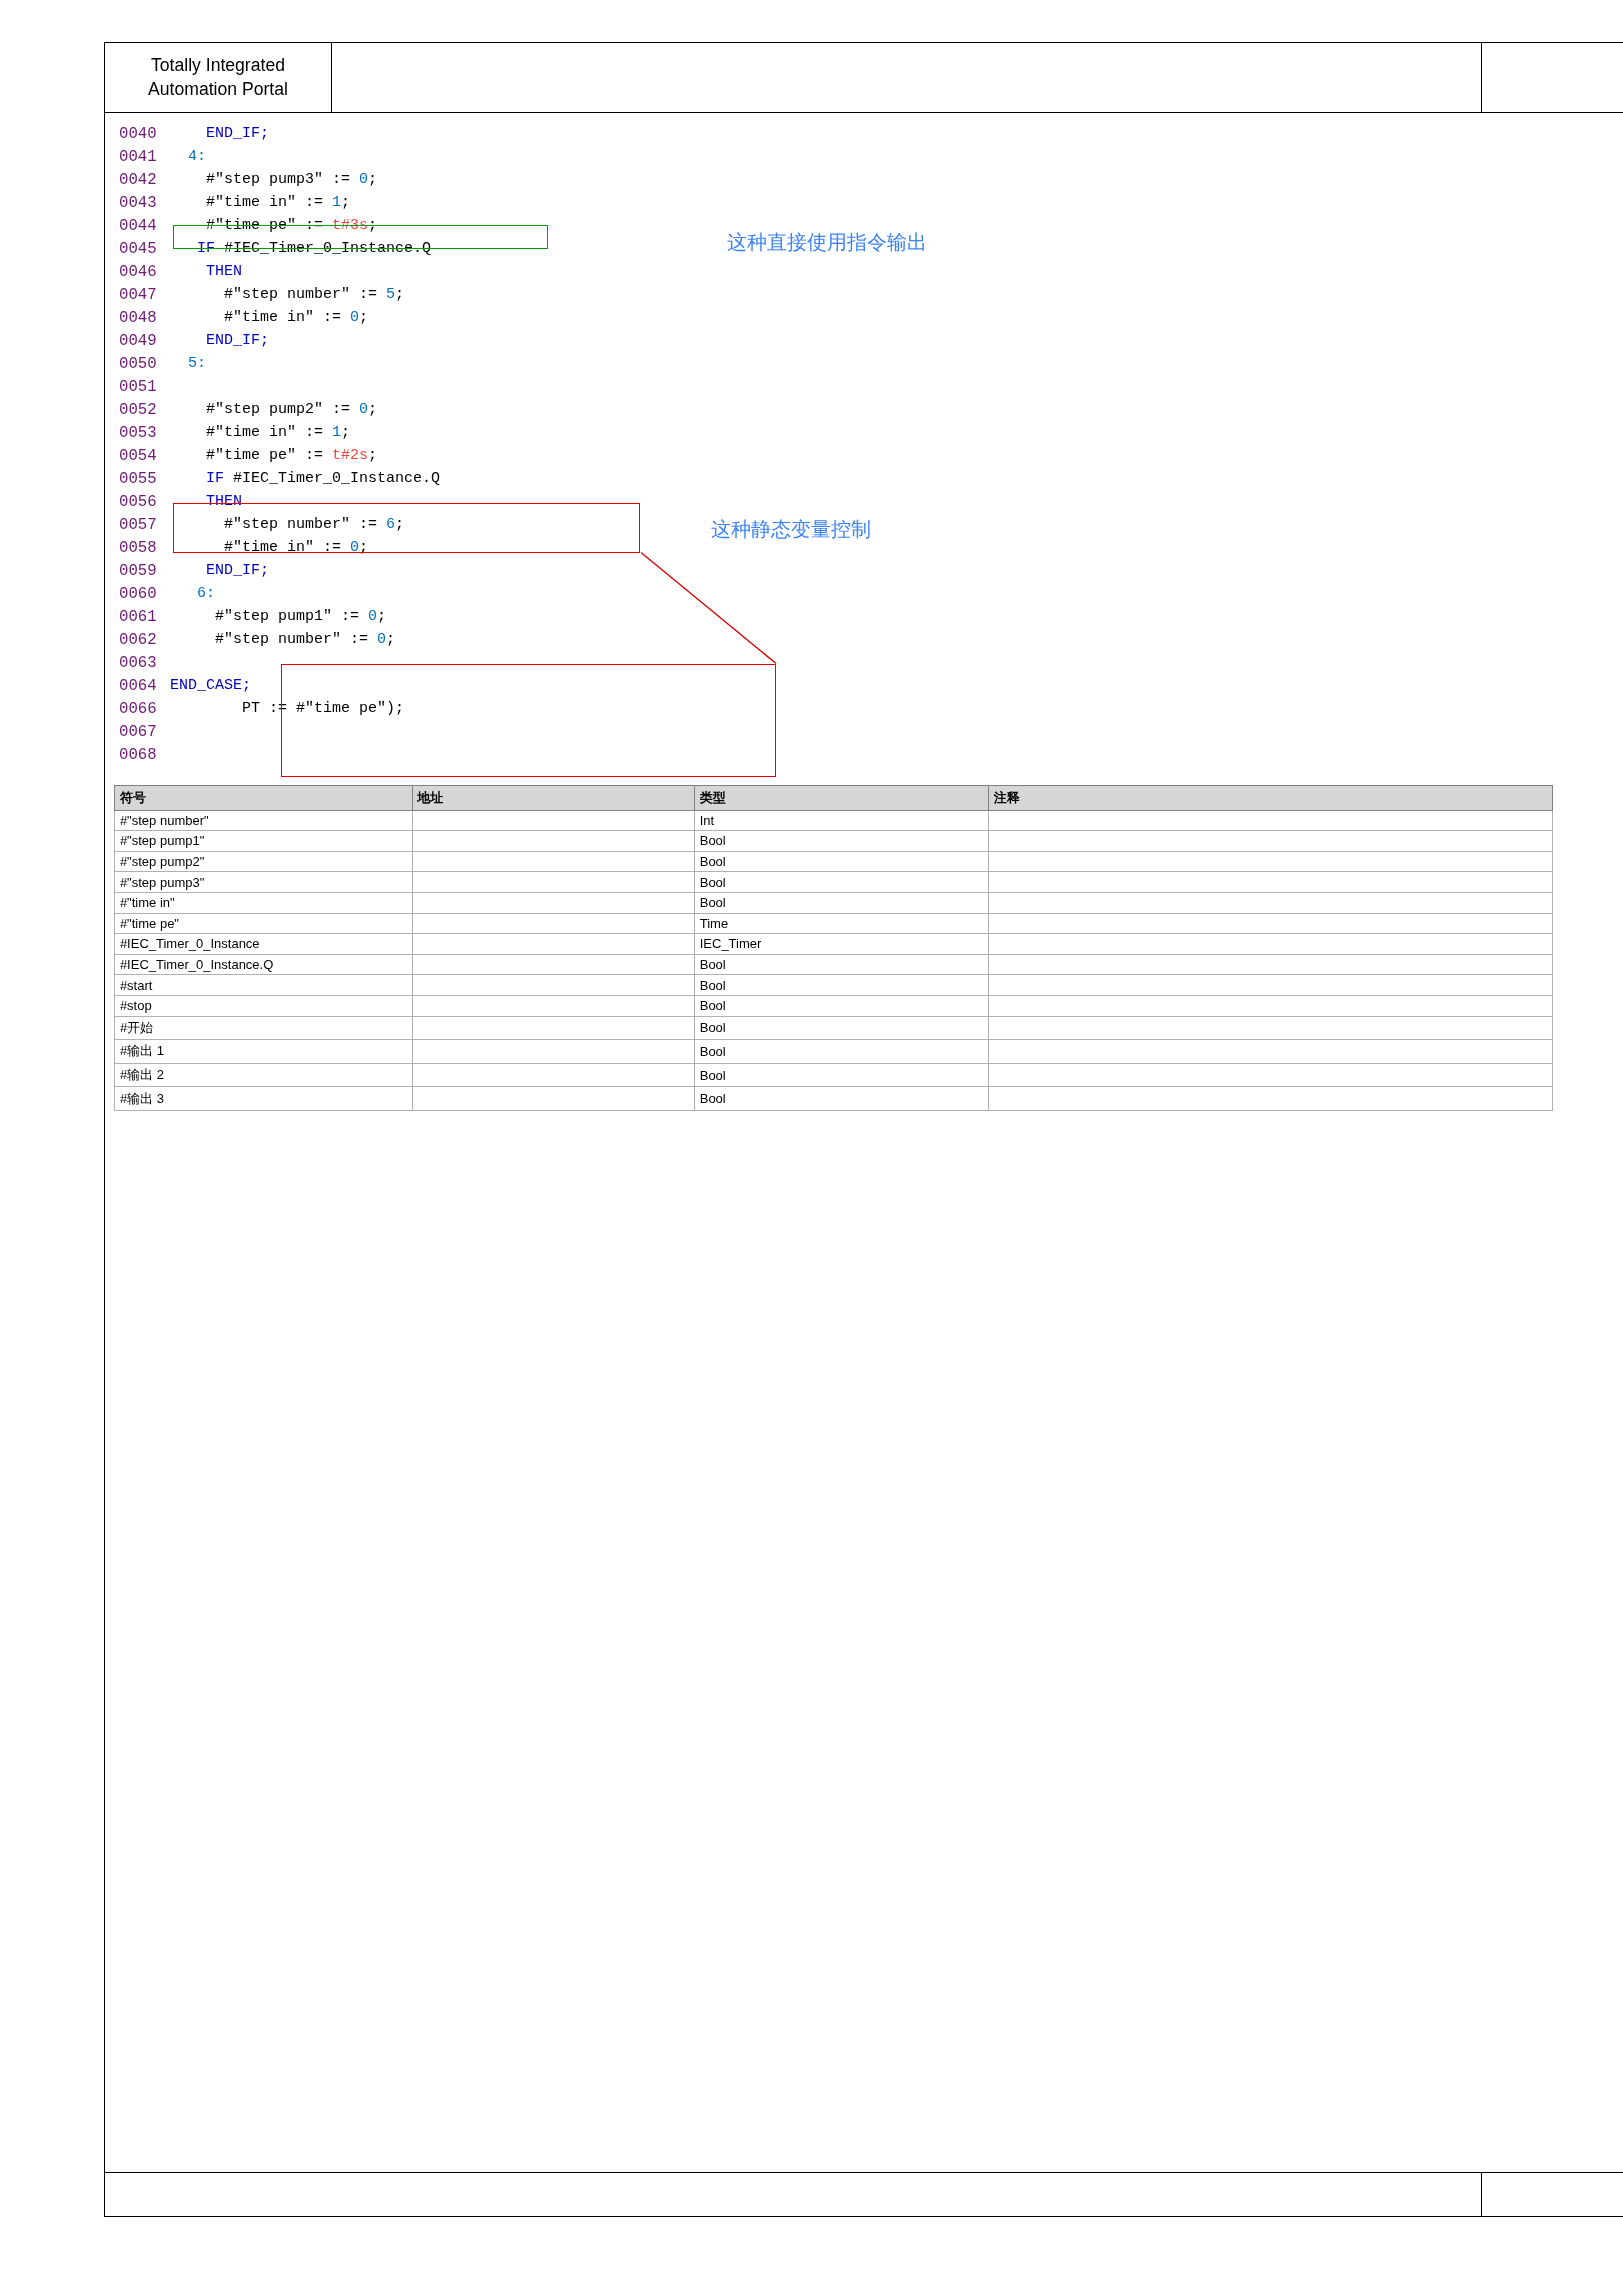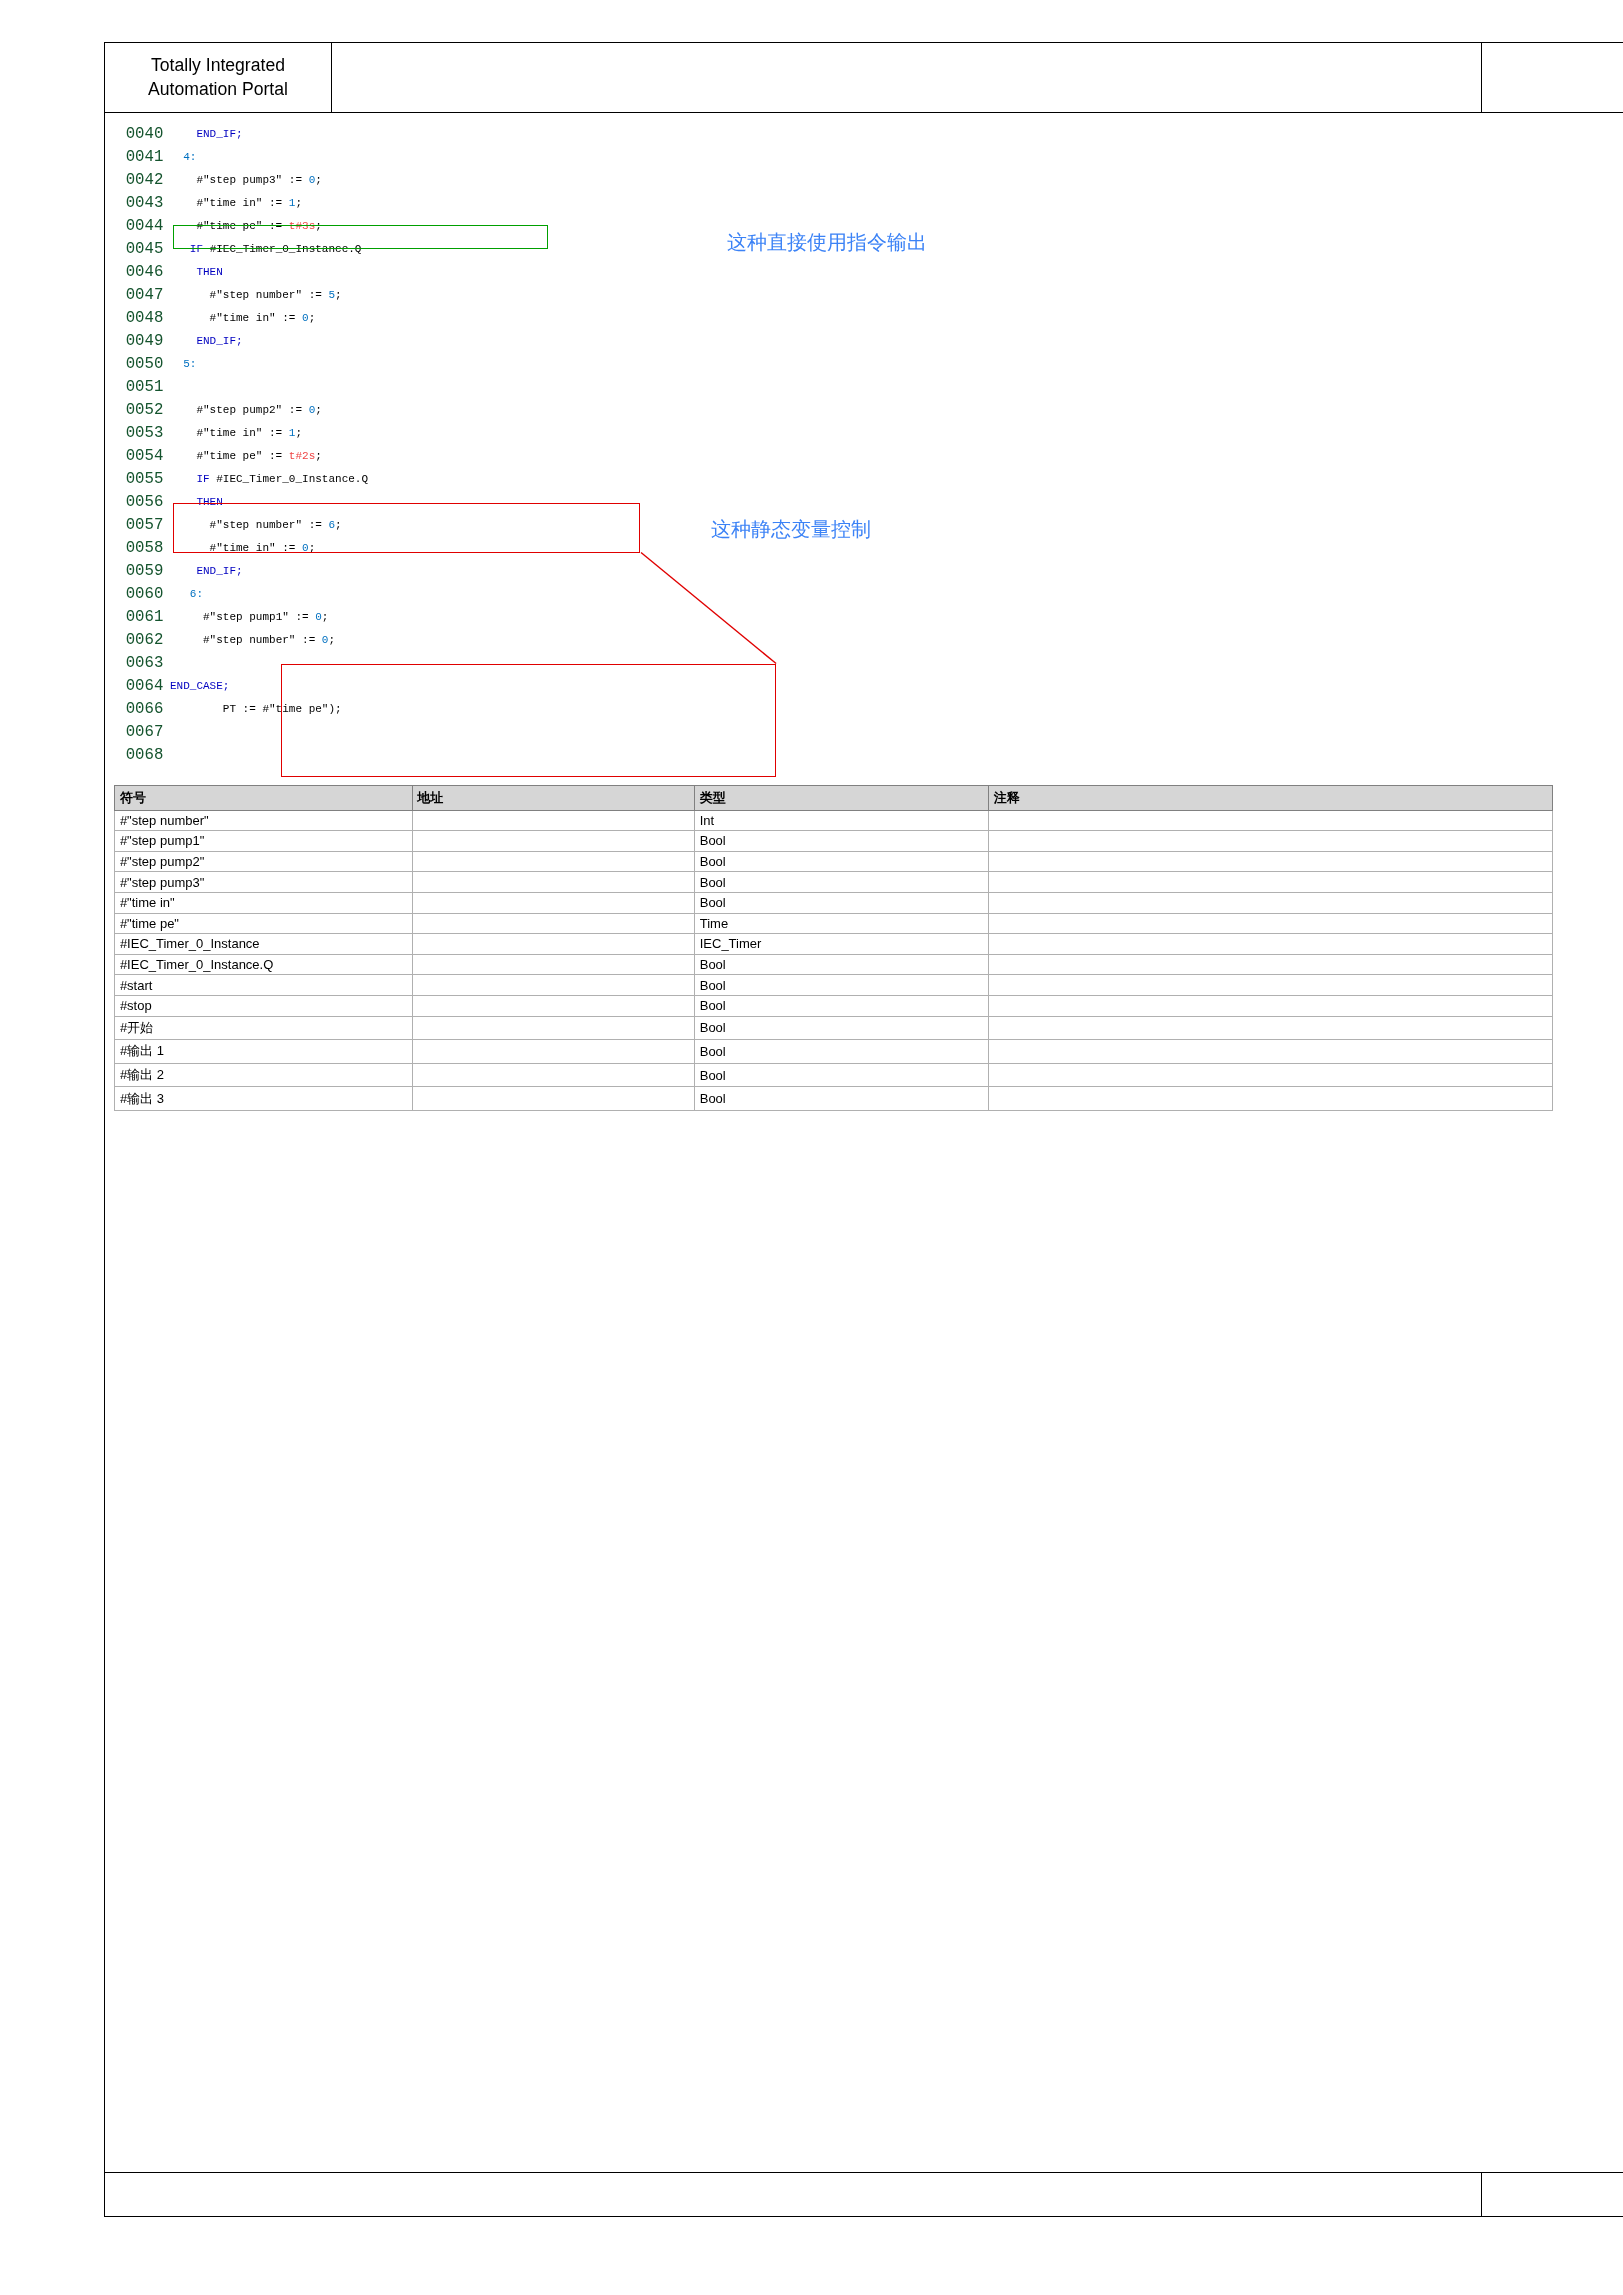--- a/index.html
+++ b/index.html
@@ -73,30 +73,29 @@
     display: flex;
     height: 23px;
     align-items: center;
     font-family: "Liberation Mono", monospace;
     font-size: 15.7px;
     white-space: pre;
   }
   .lineno {
     width: 65px;
     padding-left: 14px;
-    color: #14532d;
+    color: #701a75;
     box-sizing: border-box;
     font-family: "Liberation Mono", monospace;
     font-size: 15.7px;
-    text-align: center;
   }
   .codetext {
     color: #000000;
     font-family: "Liberation Mono", monospace;
-    font-size: 11px;
+    font-size: 15px;
   }
   .kw { color: #0000c0; }
   .num { color: #0070c0; }
   .var { color: #000000; }
   .tm { color: #ef4444; }
 
   
   .hl-green {
     position: absolute;
     border: 1.4px solid #00a000;

